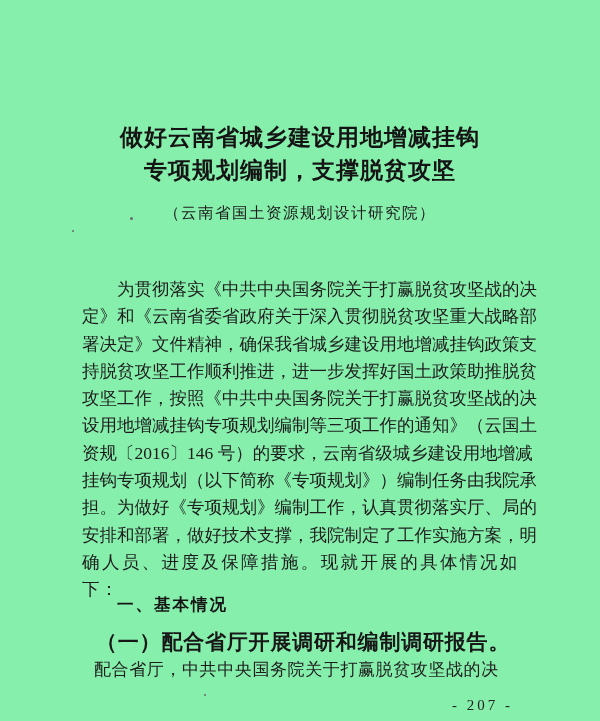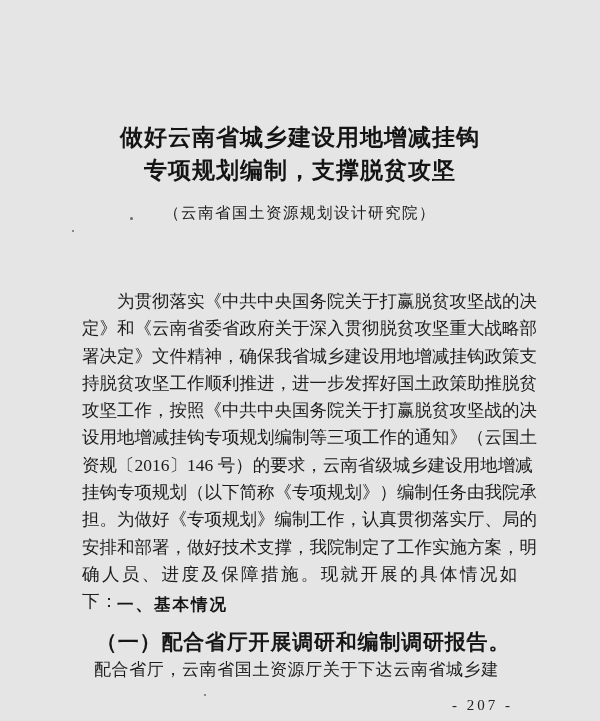--- a/index.html
+++ b/index.html
@@ -4,21 +4,21 @@
 <style>
   html, body {
     margin: 0;
     padding: 0;
     background: #ffffff;
   }
   .page {
     position: relative;
     width: 600px;
     height: 721px;
-    background: #e5e5e5;
+    background: #86efac;
     overflow: hidden;
     color: #1b1b1b;
     font-family: "Liberation Serif", "DejaVu Serif", serif;
   }
   
   .title-line {
     position: absolute;
     left: 0;
     width: 600px;
     text-align: center;
@@ -51,21 +51,21 @@
   }
   .ln {
     font-size: 17.5px;
     line-height: 27.3px;
     height: 27.3px;
     white-space: nowrap;
     text-align: justify;
     text-align-last: justify;
     color: #1c1c1c;
   }
-  .ln.first { text-indent: 35px; margin-top: 12px; }
+  .ln.first { text-indent: 35px; }
   .ln.last {
     text-align-last: left;
     letter-spacing: 0.8px;
     white-space: normal;
   }
   
   .section-heading {
     position: absolute;
     top: 592px;
     left: 82px;
@@ -143,21 +143,21 @@
     <div class="ln">挂钩专项规划（以下简称《专项规划》）编制任务由我院承</div>
     <div class="ln">担。为做好《专项规划》编制工作，认真贯彻落实厅、局的</div>
     <div class="ln">安排和部署，做好技术支撑，我院制定了工作实施方案，明</div>
     <div class="ln last">确人员、进度及保障措施。现就开展的具体情况如下：</div>
   </div>
 
   <div class="section-heading">一、基本情况</div>
 
   <div class="subsection-heading">（一）配合省厅开展调研和编制调研报告。</div>
 
-  <div class="subsection-line">配合省厅，云南省国土资源厅关于下达云南省城乡建</div>
+  <div class="subsection-line">配合省厅，中共中央国务院关于打赢脱贫攻坚战的决</div>
 
   <div class="page-number">- 207 -</div>
 
   <div class="speck s1"></div>
   <div class="speck s2"></div>
   <div class="speck s3"></div>
 
 </div>
 
 </body></html>

